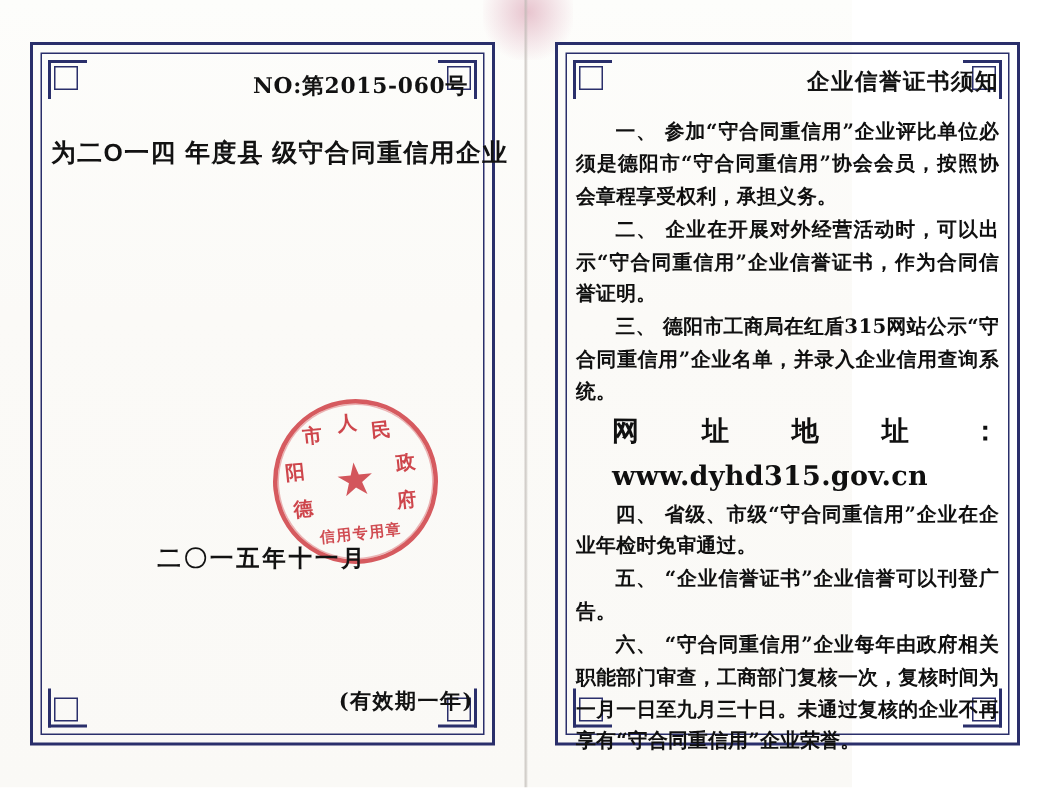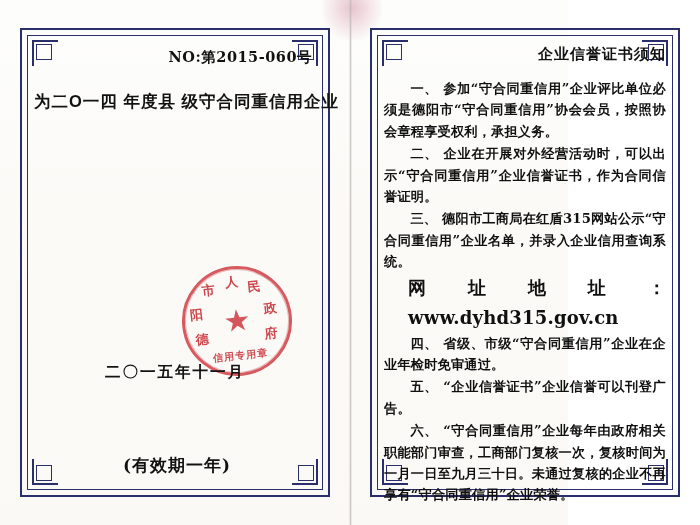--- a/index.html
+++ b/index.html
@@ -138,22 +138,22 @@
     font-size: 15.5px;
     font-family: "DejaVu Serif", serif;
     font-weight: 700;
     letter-spacing: 2px;
   }
   .validity {
     position: absolute;
     left: 4px;
     right: 0;
     bottom: 4px;
-    text-align: center;
-    font-size: 17px;
+    text-align: right;
+    font-size: 14px;
     font-family: "DejaVu Serif", serif;
     font-weight: 700;
     letter-spacing: 1px;
   }
   
   .seal {
     position: absolute;
     left: 148px;
     top: 222px;
     width: 104px;

